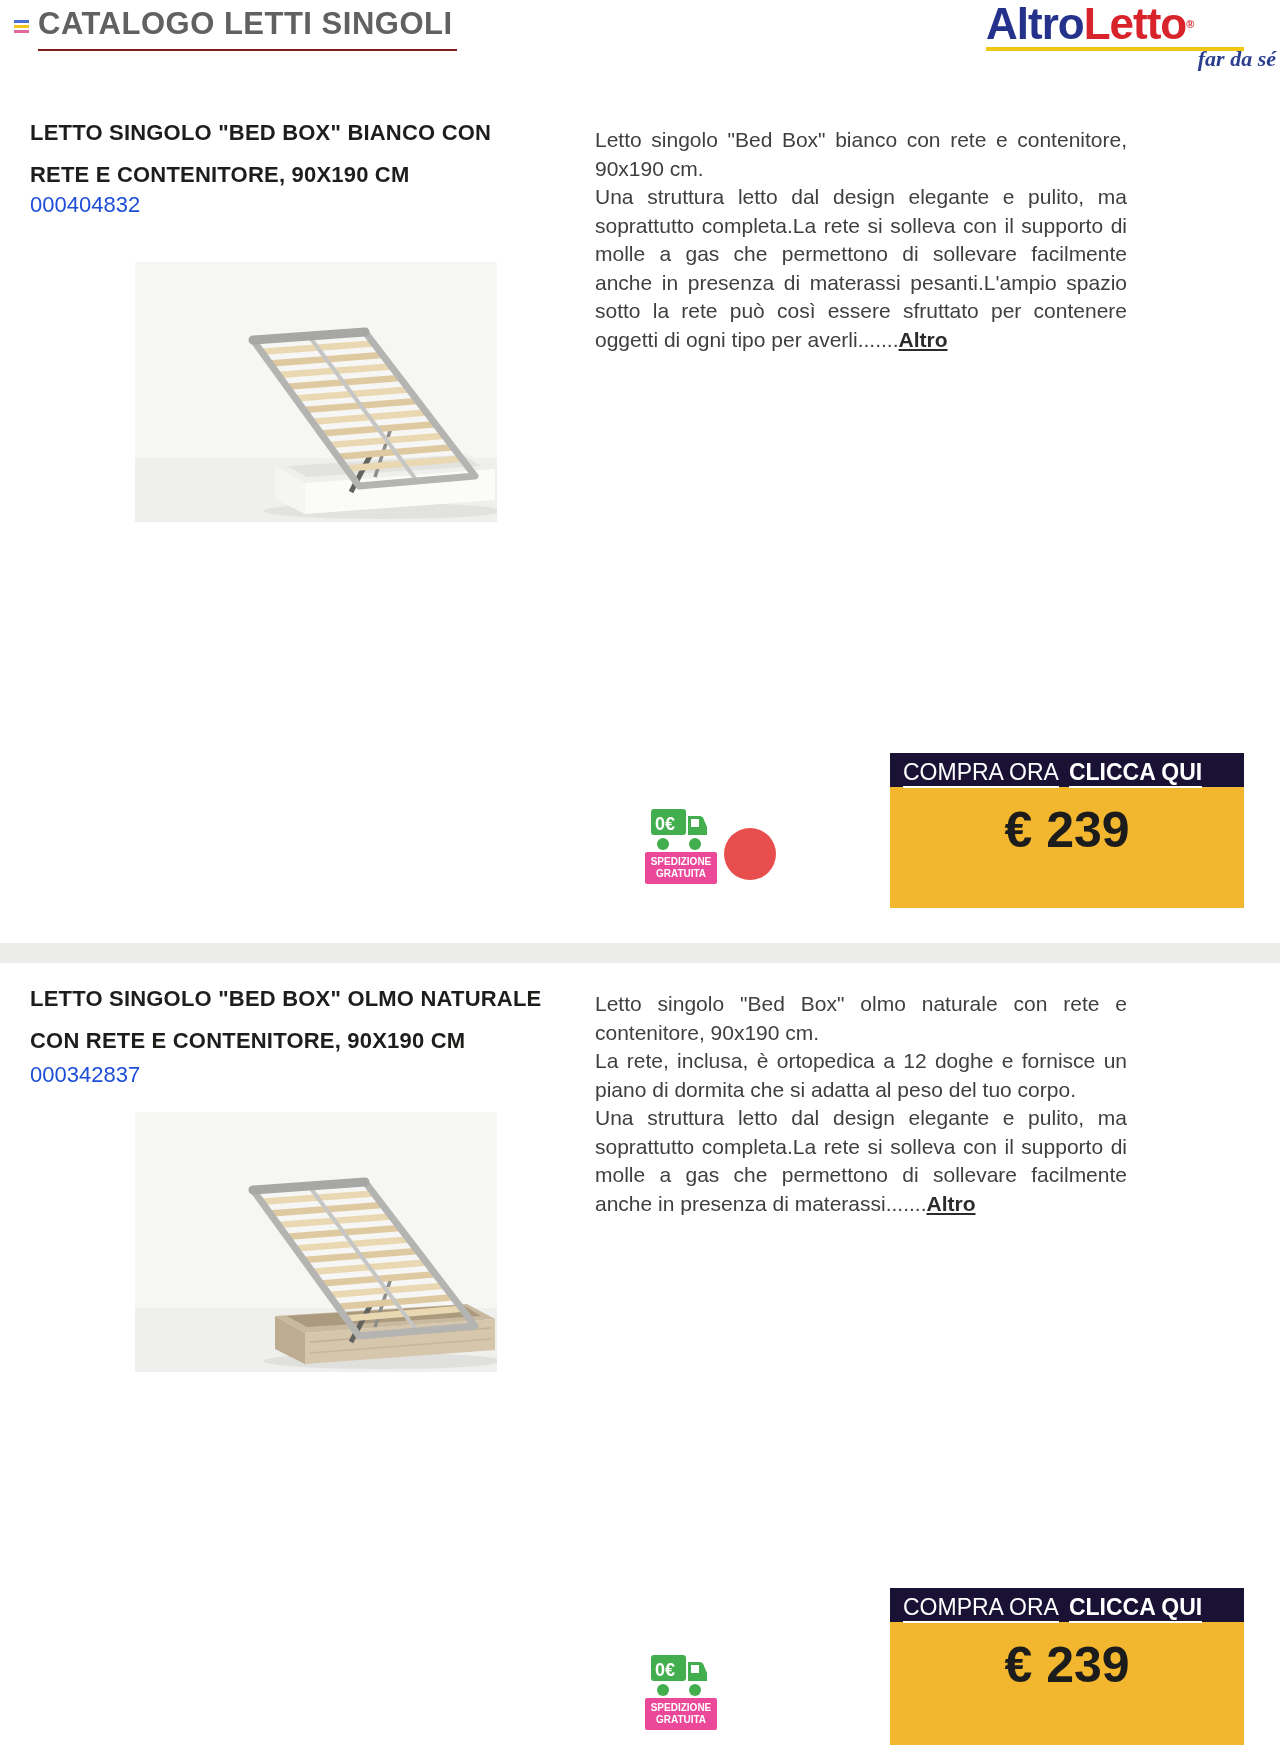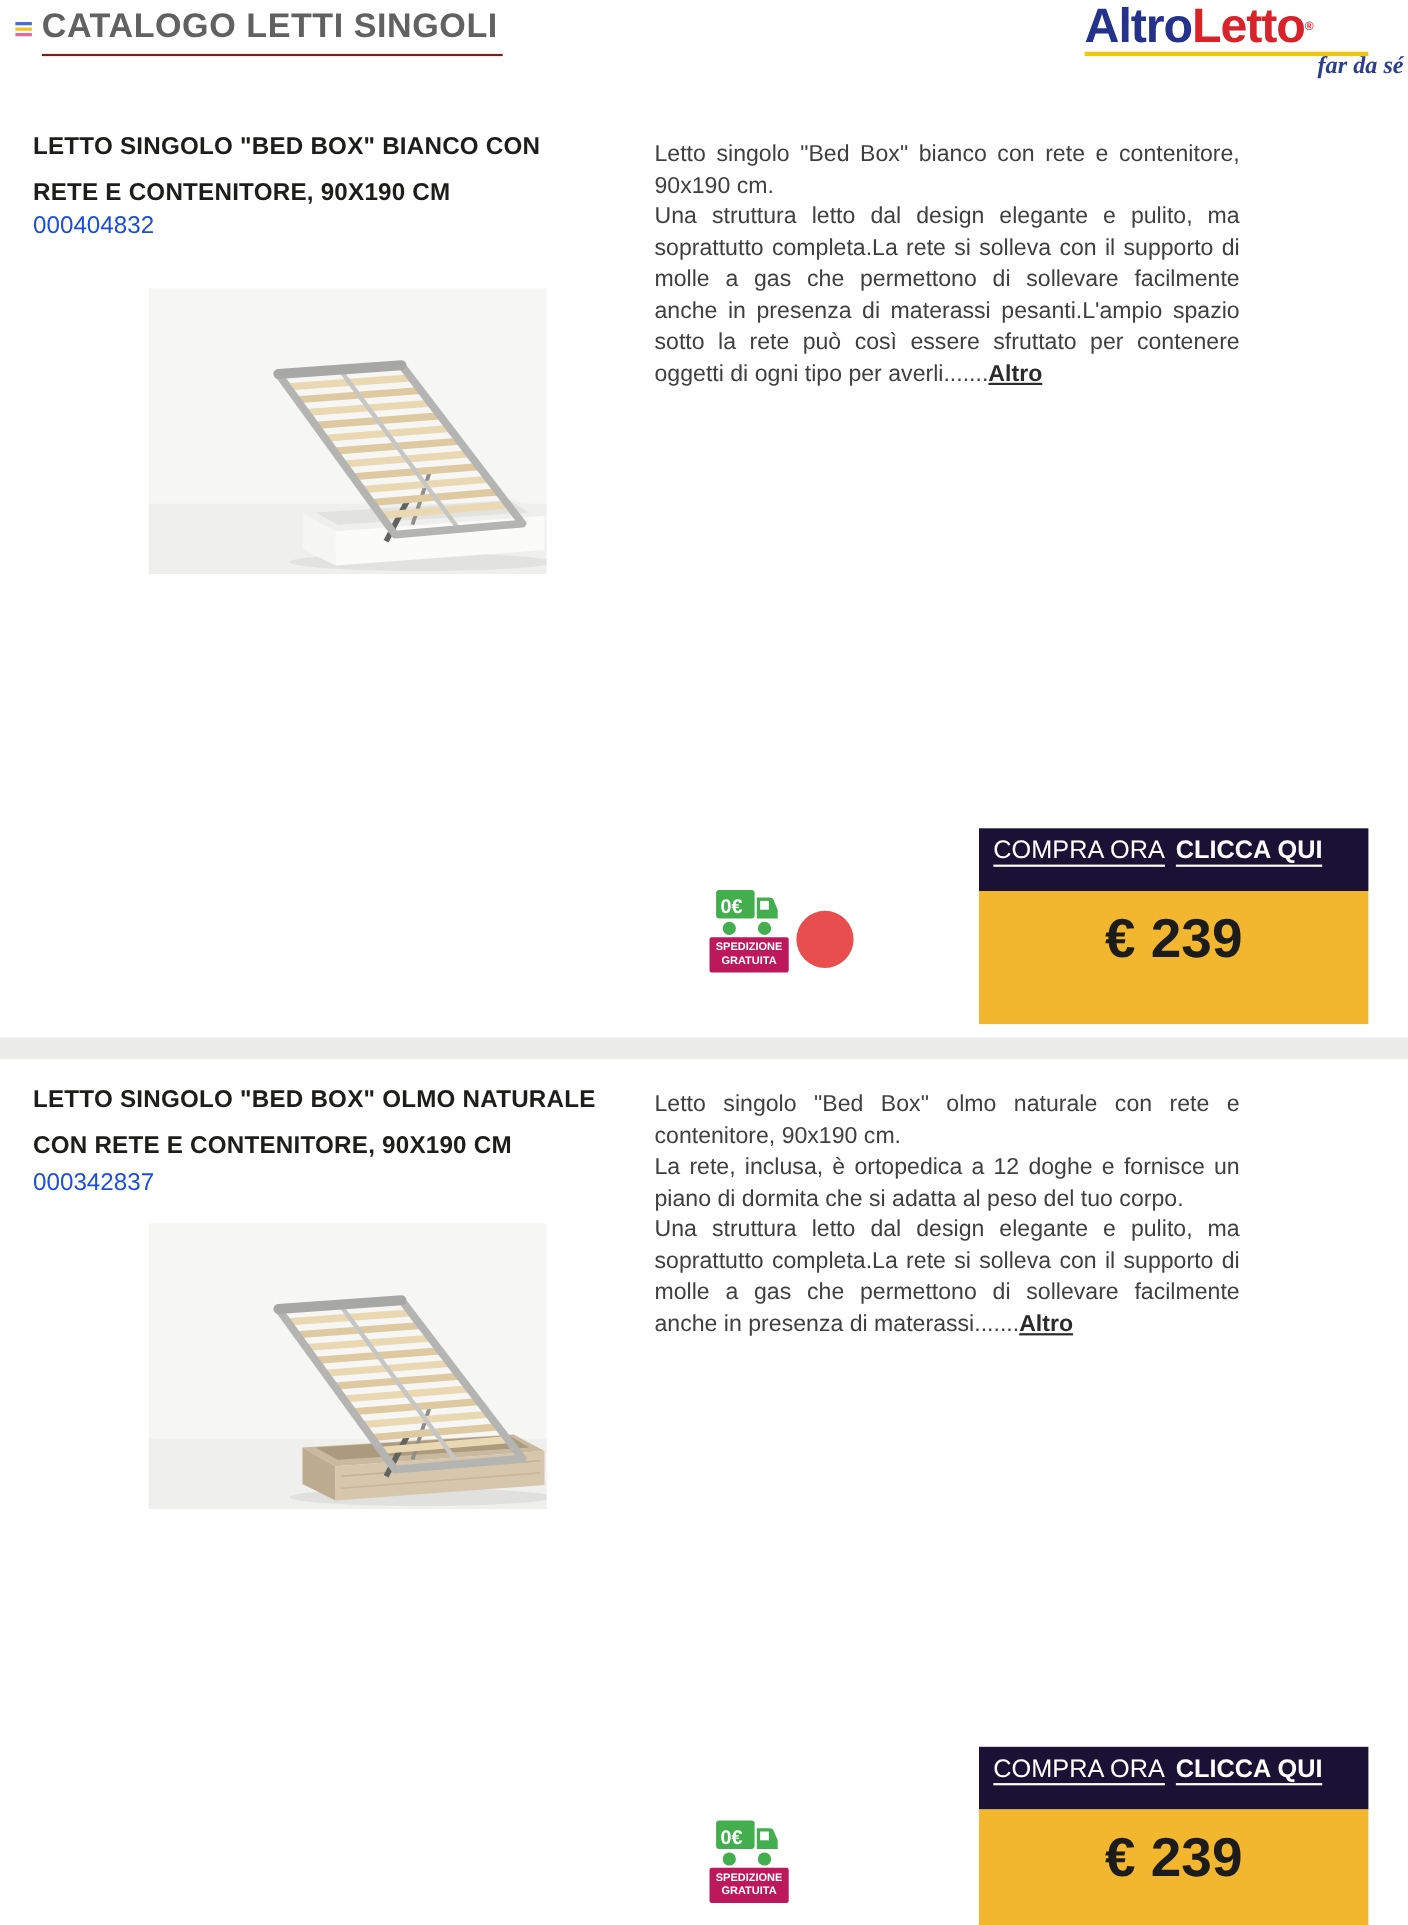--- a/index.html
+++ b/index.html
@@ -32,27 +32,27 @@
   .prod-desc{left:595px;width:532px;font-size:21px;line-height:28.5px;color:#3f3f3f;
              text-align:justify;white-space:pre-line;}
   .more-link{color:#2b2b2b;font-weight:bold;text-decoration:underline;white-space:nowrap;margin-top:31px;}
 
   
   .prod-img{left:135px;width:362px;height:260px;}
   .prod-img svg{display:block;width:100%;height:100%;}
 
   
   .truck{width:62px;height:46px;}
-  .ship-label{width:68px;background:#be185d;color:#fff;font-size:10px;font-weight:bold;
+  .ship-label{width:68px;background:#ec4899;color:#fff;font-size:10px;font-weight:bold;
               text-align:center;line-height:12px;padding:4px 2px;border-radius:2px;}
   .dot{width:52px;height:52px;border-radius:50%;background:#e94e4e;}
 
   
   .buybox{left:890px;width:354px;cursor:pointer;}
-  .buy-head{background:#1a1235;height:57px;line-height:39px;padding-left:13px;
+  .buy-head{background:#1a1235;height:34px;line-height:39px;padding-left:13px;
             color:#fff;font-size:23px;white-space:nowrap;}
   .buy-head .reg{font-weight:normal;border-bottom:2px solid #fff;padding-bottom:1px;margin-right:10px;}
   .buy-head .bld{font-weight:bold;border-bottom:2px solid #fff;padding-bottom:1px;}
   .buy-body{background:#f2b72e;height:121px;text-align:center;}
   .price{display:inline-block;margin-top:14px;font-size:50px;font-weight:bold;color:#1c1c1c;}
   .buy-body.tall{height:123px;}
 
   .divider{left:0;top:943px;width:1280px;height:20px;background:#ececeb;}
 </style>
 </head>

